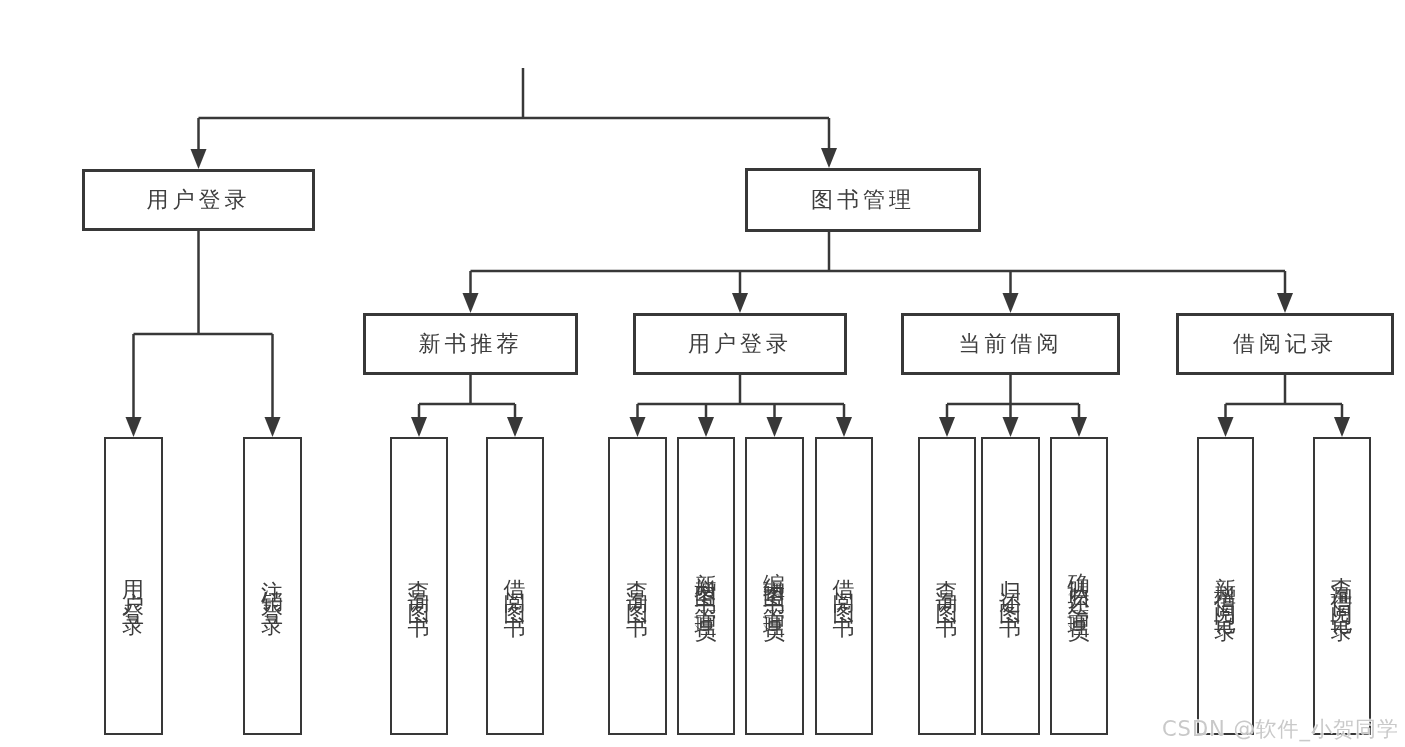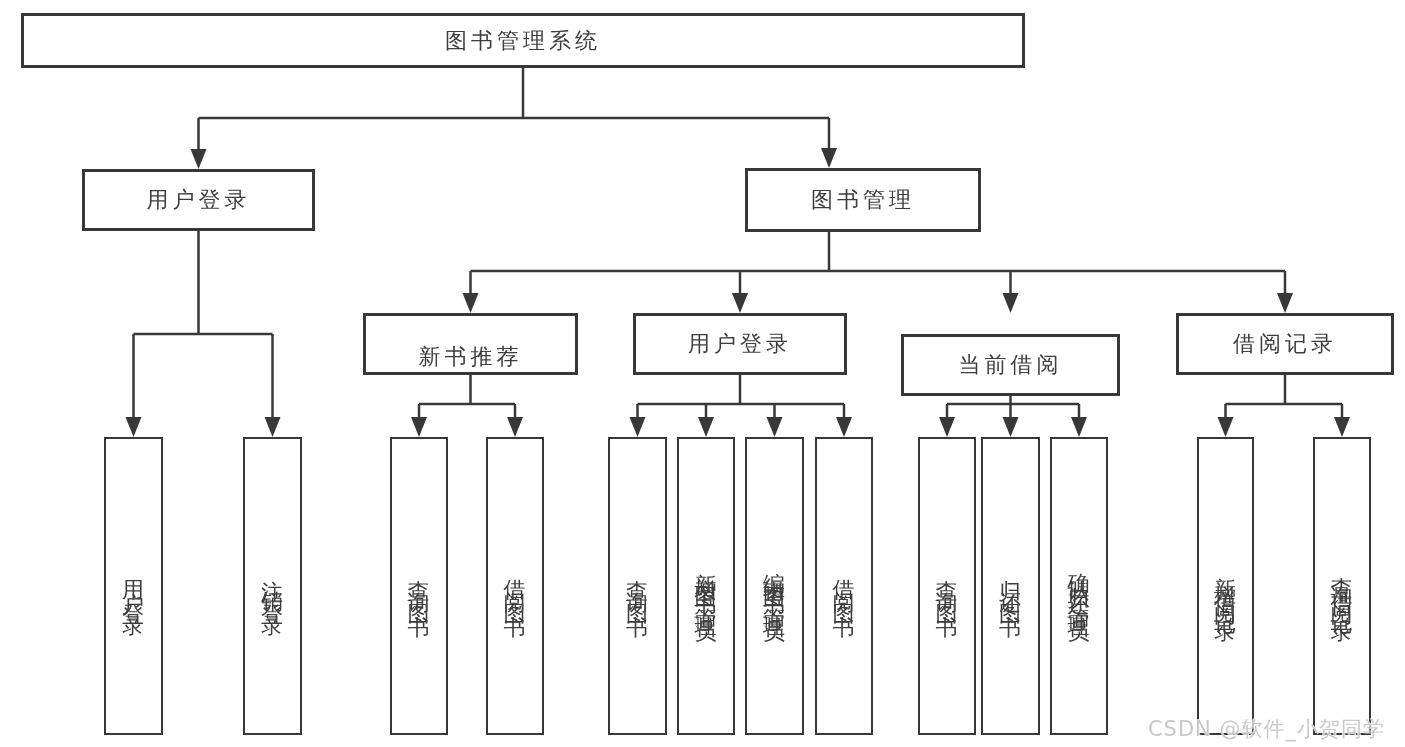--- a/index.html
+++ b/index.html
@@ -40,21 +40,21 @@
     writing-mode: vertical-rl;
     text-orientation: mixed;
     line-height: 1.05;
     letter-spacing: 12px;
     white-space: normal;
   }
   .leaf.mid > span { letter-spacing: 9px; }
   .leaf.dense > span { letter-spacing: 7px; }
   .watermark {
     position: absolute;
-    right: 20px;
+    right: 6px;
     bottom: 4px;
     z-index: 10;
     font-size: 21px;
     color: #c9c9c9;
     letter-spacing: 1px;
     text-shadow: 1px 1px 0 rgba(255,255,255,0.75), -1px -1px 0 rgba(255,255,255,0.75);
     white-space: nowrap;
   }
 </style>
 </head>
@@ -131,38 +131,35 @@
     <g>
       <line x1="1285" y1="375" x2="1285" y2="404"></line>
       <line x1="1225.5" y1="404" x2="1342" y2="404"></line>
       <line x1="1225.5" y1="404" x2="1225.5" y2="419"></line>
       <polygon points="1217.5,417 1233.5,417 1225.5,437"></polygon>
       <line x1="1342" y1="404" x2="1342" y2="419"></line>
       <polygon points="1334,417 1350,417 1342,437"></polygon>
     </g>
   </svg>
 
-  <div class="node" style="left:21px; top:13px; width:1004px; height:55px;">
-    <span>图书管理系统</span>
-  </div>
 
   <div class="node" style="left:82px; top:169px; width:233px; height:62px;">
     <span>用户登录</span>
   </div>
   <div class="node" style="left:745px; top:168px; width:236px; height:64px;">
     <span>图书管理</span>
   </div>
 
-  <div class="node" style="left:363px; top:313px; width:215px; height:62px;align-items:flex-end;">
+  <div class="node" style="left:363px; top:313px; width:215px; height:62px;">
     <span>新书推荐</span>
   </div>
   <div class="node" style="left:633px; top:313px; width:214px; height:62px;">
     <span>用户登录</span>
   </div>
-  <div class="node" style="left:901px; top:313px; width:219px; height:62px;margin-top:21px;">
+  <div class="node" style="left:901px; top:313px; width:219px; height:62px;">
     <span>当前借阅</span>
   </div>
   <div class="node" style="left:1176px; top:313px; width:218px; height:62px;">
     <span>借阅记录</span>
   </div>
 
   <div class="node leaf" style="left:104px; top:437px; width:59px; height:298px;">
     <span>用户登录</span>
   </div>
   <div class="node leaf" style="left:243px; top:437px; width:59px; height:298px;">

